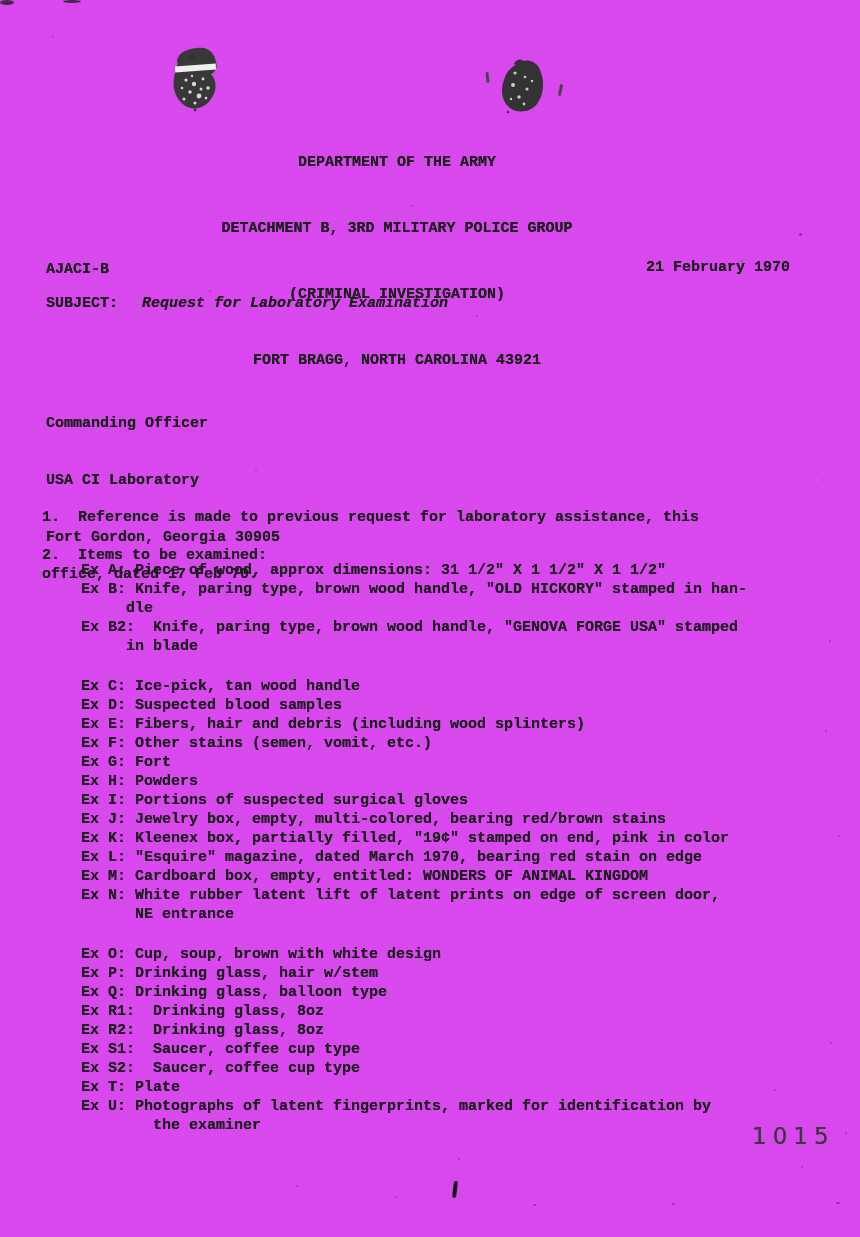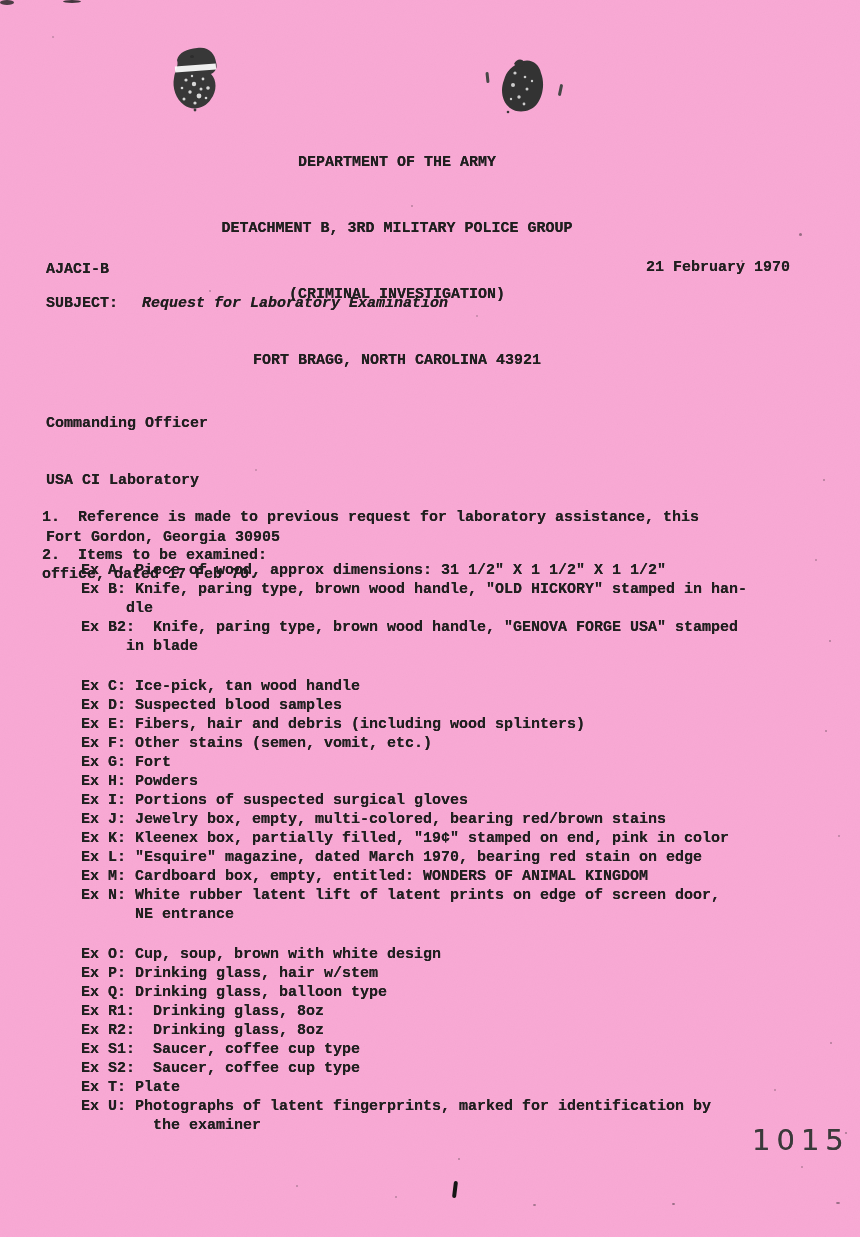--- a/index.html
+++ b/index.html
@@ -1,19 +1,19 @@
 <!DOCTYPE html>
 <html><head>
 <meta charset="utf-8">
 <style>
   html,body{margin:0;padding:0;background:#fff;}
   .page{
     position:relative;
     width:860px;height:1237px;
-    background:#f9a8d4;
+    background:#d946ef;
     overflow:hidden;
     font-family:"Liberation Mono","DejaVu Sans Mono",monospace;
     font-weight:700;
     font-size:15px;
     color:#1f1f1f;
   }
   .page *{box-sizing:border-box;}
   .txt{
     position:absolute;
     white-space:pre;
@@ -35,21 +35,21 @@
   .exhibit-list{
     position:absolute;top:561px;left:81px;
     line-height:19px;
     text-shadow:0 0 .45px rgba(25,25,25,.85);
   }
   .ex-row,.ex-cont{white-space:pre;}
   .ex-row.gap{margin-top:21px;}
   .page-stamp{
     position:absolute;top:1123px;left:752px;
     font-family:"DejaVu Sans","Liberation Sans",sans-serif;
-    font-weight:400;font-size:29px;letter-spacing:6px;color:#3a3a3a;
+    font-weight:400;font-size:23px;letter-spacing:6px;color:#3a3a3a;
     text-shadow:0 0 .6px rgba(50,50,50,.8);
   }
   .page-number-mark{
     position:absolute;top:1181px;left:453px;width:4px;height:17px;
     background:#161616;border-radius:2px;transform:rotate(7deg);
   }
   .tick-mark{position:absolute;background:#474747;border-radius:2px;}
   .speck{position:absolute;background:#222;border-radius:50%;}
   .smudge{position:absolute;}
   .noise{position:absolute;top:0;left:0;width:860px;height:1237px;opacity:.05;pointer-events:none;}

